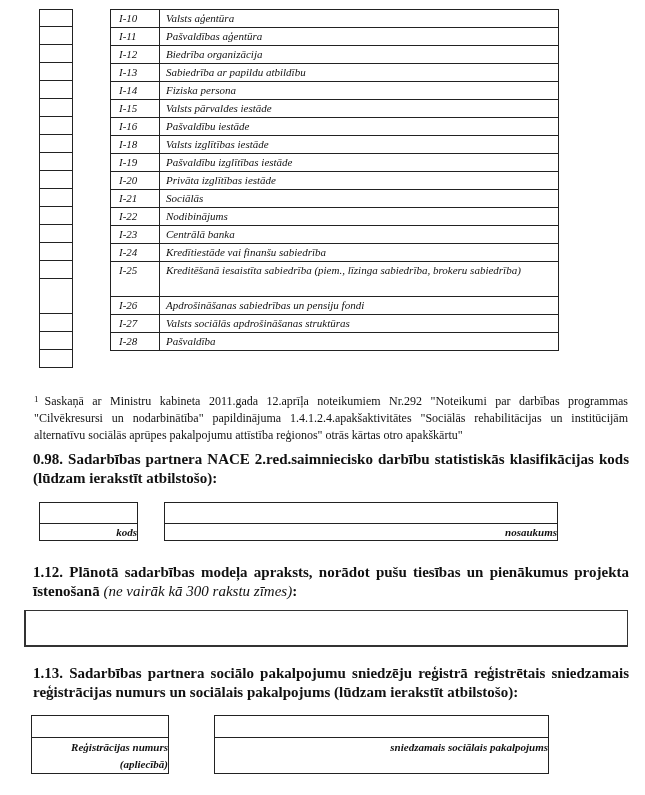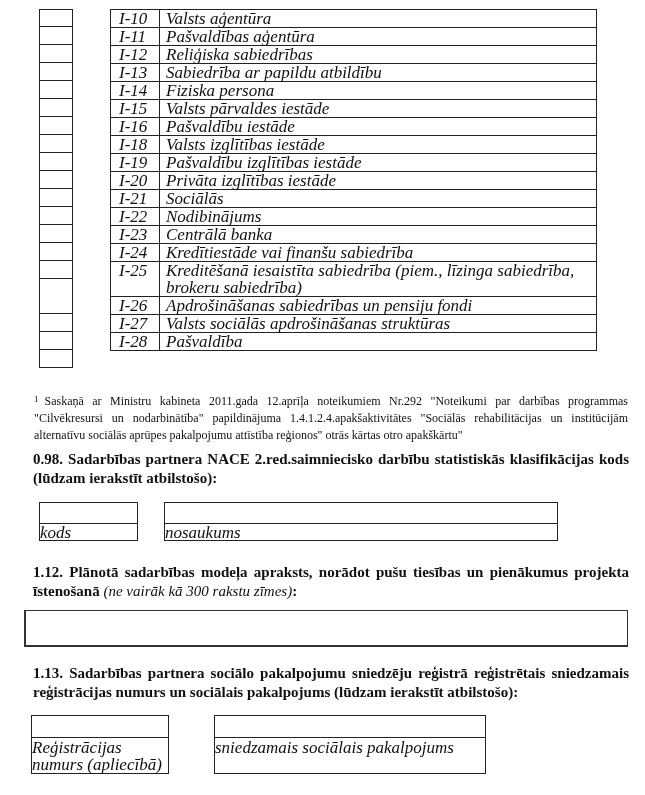--- a/index.html
+++ b/index.html
@@ -11,22 +11,22 @@
 
     
     .chk-col { left: 39px; top: 9px; width: 34px; }
     .chk {
       border: 1px solid #222; border-top: none; box-sizing: border-box; width: 34px; background: #fff;
     }
     .chk:first-child { border-top: 1px solid #222; }
 
     
     table.cls {
-      position: absolute; left: 110px; top: 9px; width: 487px;
-      border-collapse: collapse; font-style: italic; font-size: 17px;
+      position: absolute; left: 110px; top: 9px; width: 449px;
+      border-collapse: collapse; font-style: italic; font-size: 11px;
     }
     table.cls td {
       border: 1px solid #222; padding: 0 0 0 6px; line-height: 17px; vertical-align: top;
     }
     table.cls td.code { width: 40px; padding-left: 8px; }
     table.cls tr { height: 18px; }
     table.cls tr.tall { height: 35px; margin-left: 25px; }
 
     
     .footnote {
@@ -40,21 +40,21 @@
     .heading {
       left: 33px; width: 596px; font-weight: bold; font-size: 15px; line-height: 19px;
       text-align: justify; text-align-last: left;
     }
     .heading .it { font-weight: normal; font-style: italic; }
 
     
     .fieldbox { border: 1px solid #222; background: #fff; }
     .fieldbox .top { border-bottom: 1px solid #222; }
     .fieldbox .label {
-      font-style: italic; font-size: 17px; text-align: left; line-height: 17px;
+      font-style: italic; font-size: 11px; text-align: right; line-height: 17px; font-weight: bold;
     }
     .textarea-box {
       border: 1px solid #333; border-left-width: 2px; border-bottom-width: 2px; background: #fff;
     }
   </style>
 </head>
 <body>
 
 <div class="abs chk-col">
   <div class="chk" style="height:18px"></div>
@@ -83,21 +83,21 @@
     <tr>
         <td class="code">I-10</td>
         <td>Valsts aģentūra</td>
       </tr>
     <tr>
         <td class="code">I-11</td>
         <td>Pašvaldības aģentūra</td>
       </tr>
     <tr>
         <td class="code">I-12</td>
-        <td>Reliģiska sabiedrības</td>
+        <td>Biedrība organizācija</td>
       </tr>
     <tr>
         <td class="code">I-13</td>
         <td>Sabiedrība ar papildu atbildību</td>
       </tr>
     <tr>
         <td class="code">I-14</td>
         <td>Fiziska persona</td>
       </tr>
     <tr>
@@ -178,16 +178,16 @@
 
 <div class="abs textarea-box" style="left:24px; top:610px; width:604px; height:37px;"></div>
 
 <div class="abs heading" style="top:664px;">1.13. Sadarbības partnera sociālo pakalpojumu sniedzēju reģistrā reģistrētais sniedzamais reģistrācijas numurs un sociālais pakalpojums (lūdzam ierakstīt atbilstošo):</div>
 
 <div class="abs fieldbox" style="left:31px; top:715px; width:138px; height:59px;">
   <div class="top" style="height:21px;"></div>
   <div class="label" style="padding-top:1px;">Reģistrācijas numurs (apliecībā)</div>
 </div>
 
-<div class="abs fieldbox" style="left:214px; top:715px; width:272px; height:59px;">
+<div class="abs fieldbox" style="left:214px; top:715px; width:335px; height:59px;">
   <div class="top" style="height:21px;"></div>
   <div class="label" style="padding-top:1px;">sniedzamais sociālais pakalpojums</div>
 </div>
 
 </body></html>

